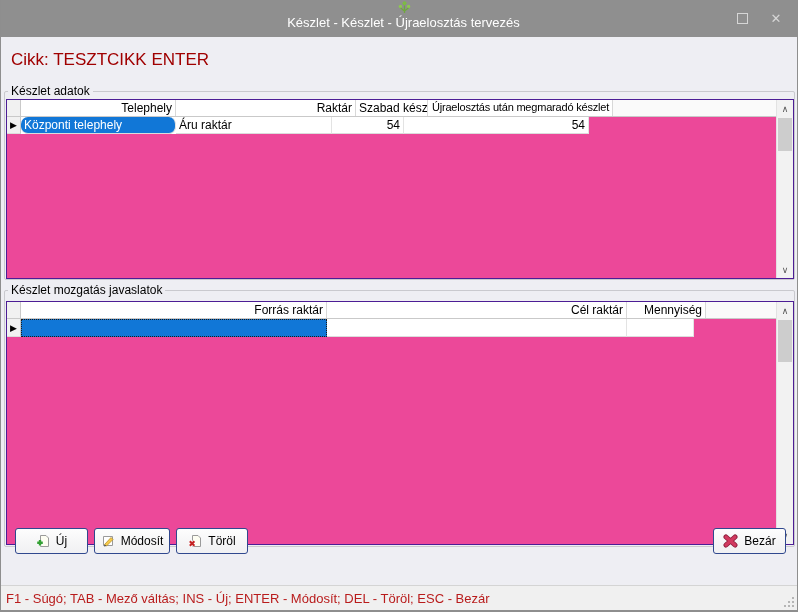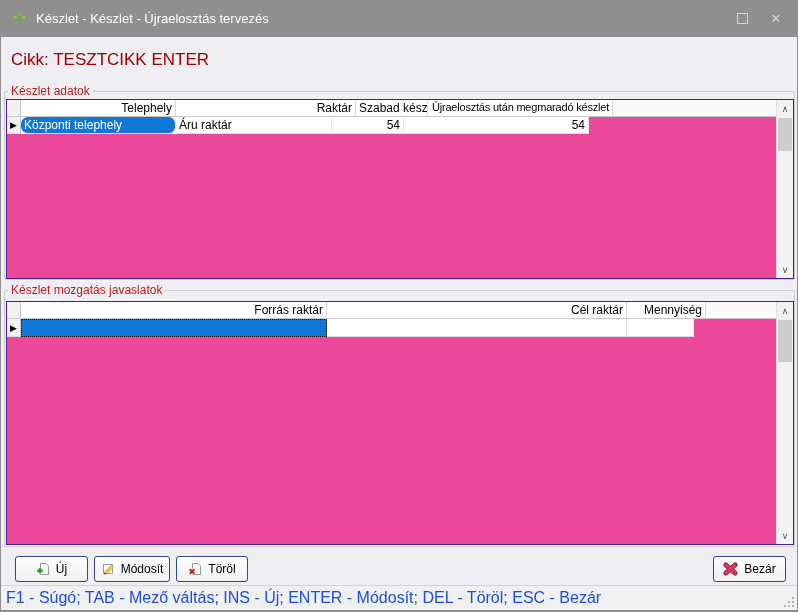--- a/index.html
+++ b/index.html
@@ -3,34 +3,34 @@
 <meta charset="utf-8">
 <style>
   * { margin:0; padding:0; box-sizing:border-box; }
   body { font-family:"Liberation Sans", sans-serif; background:#5a5a5a; }
   .window { position:relative; width:798px; height:612px; background:#EEEEF3;
             border-left:1px solid #8E8E8E; border-right:1px solid #8E8E8E;
             border-bottom:2px solid #8E8E8E; overflow:hidden; }
 
   
   .titlebar { position:absolute; top:0; left:0; right:0; height:37px; background:#8F8F8F;
-              display:flex; align-items:center; }
+              display:flex; align-items:center;flex-direction:column; }
   .app-icon { margin-left:11px; width:15px; height:15px; flex:0 0 auto; }
   .title-text { color:#FFFFFF; font-size:13px; margin-left:9px; white-space:nowrap; }
   .win-controls { position:absolute; right:4px; top:0; height:37px; display:flex; }
   .win-btn { width:34px; height:37px; display:flex; align-items:center; justify-content:center;
              color:#D6D6D6; font-size:13px; cursor:default; }
   .max-glyph { display:inline-block; width:11px; height:11px; border:1px solid #D6D6D6; }
 
   
   .article-title { position:absolute; left:10px; top:50px; font-size:17px; color:#A00000; white-space:nowrap; }
 
   
   .groupbox { position:absolute; border:1px solid #C9C9CE; border-radius:2px; }
-  .group-label { position:absolute; font-size:12px; color:#b91c1c; background:#EEEEF3;
+  .group-label { position:absolute; font-size:12px; color:#000000; background:#EEEEF3;
                  padding:0 3px; white-space:nowrap; z-index:2; }
 
   
   .grid { position:absolute; background:#ec4899; border:1px solid #4c1d95; overflow:hidden;text-align:right; }
   .grid-header { position:absolute; left:0; top:0; right:17px; height:17px; display:flex;
                  background:#FFFFFF; border-bottom:1px solid #C9C9C9; }
   .hcell { border-right:1px solid #D8D8D8; font-size:12px; padding:1px 3px 0 3px;
            white-space:nowrap; overflow:hidden; color:#000; }
   .hcell.tight { font-size:11px; letter-spacing:-0.2px; }
   .hsel { width:14px; background:#F1F1F1; border-right:1px solid #C9C9C9; flex:0 0 auto; }
@@ -48,29 +48,29 @@
   
   .vscroll { position:absolute; top:0; right:0; bottom:0; width:17px; background:#F2F2F2;
              border-left:1px solid #E2E2E2; }
   .scroll-btn { position:absolute; left:0; right:0; height:17px; display:flex; align-items:center;
                 justify-content:center; color:#565656; font-size:9px; }
   .scroll-btn.up { top:0; }
   .scroll-btn.down { bottom:0; }
   .scroll-thumb { position:absolute; left:1px; right:1px; background:#CDCDCD; }
 
   
-  .btn { position:absolute; top:556px; height:26px; border:1px solid #30488E; border-radius:3px;
+  .btn { position:absolute; top:528px; height:26px; border:1px solid #30488E; border-radius:3px;
          background:linear-gradient(#FDFDFD,#F0F0F2); display:flex; align-items:center;
          justify-content:center; gap:6px; font-size:12px; color:#000; cursor:default; }
   .btn svg { flex:0 0 auto; }
 
   
   .statusbar { position:absolute; left:0; right:0; top:585px; height:25px; background:#F0F0F0;
                border-top:1px solid #D4D4D4; display:flex; align-items:center; padding-left:5px;
-               font-size:16px; color:#1d4ed8; }
+               font-size:13px; color:#b91c1c; }
   .resize-grip { position:absolute; right:2px; bottom:2px; width:12px; height:12px; }
 </style>
 </head>
 <body>
 
 <div class="window">
 
   <div class="titlebar">
     <svg class="app-icon" viewBox="0 0 15 15">
       <circle cx="7.5" cy="3.2" r="2" fill="#7CBB44"></circle>

